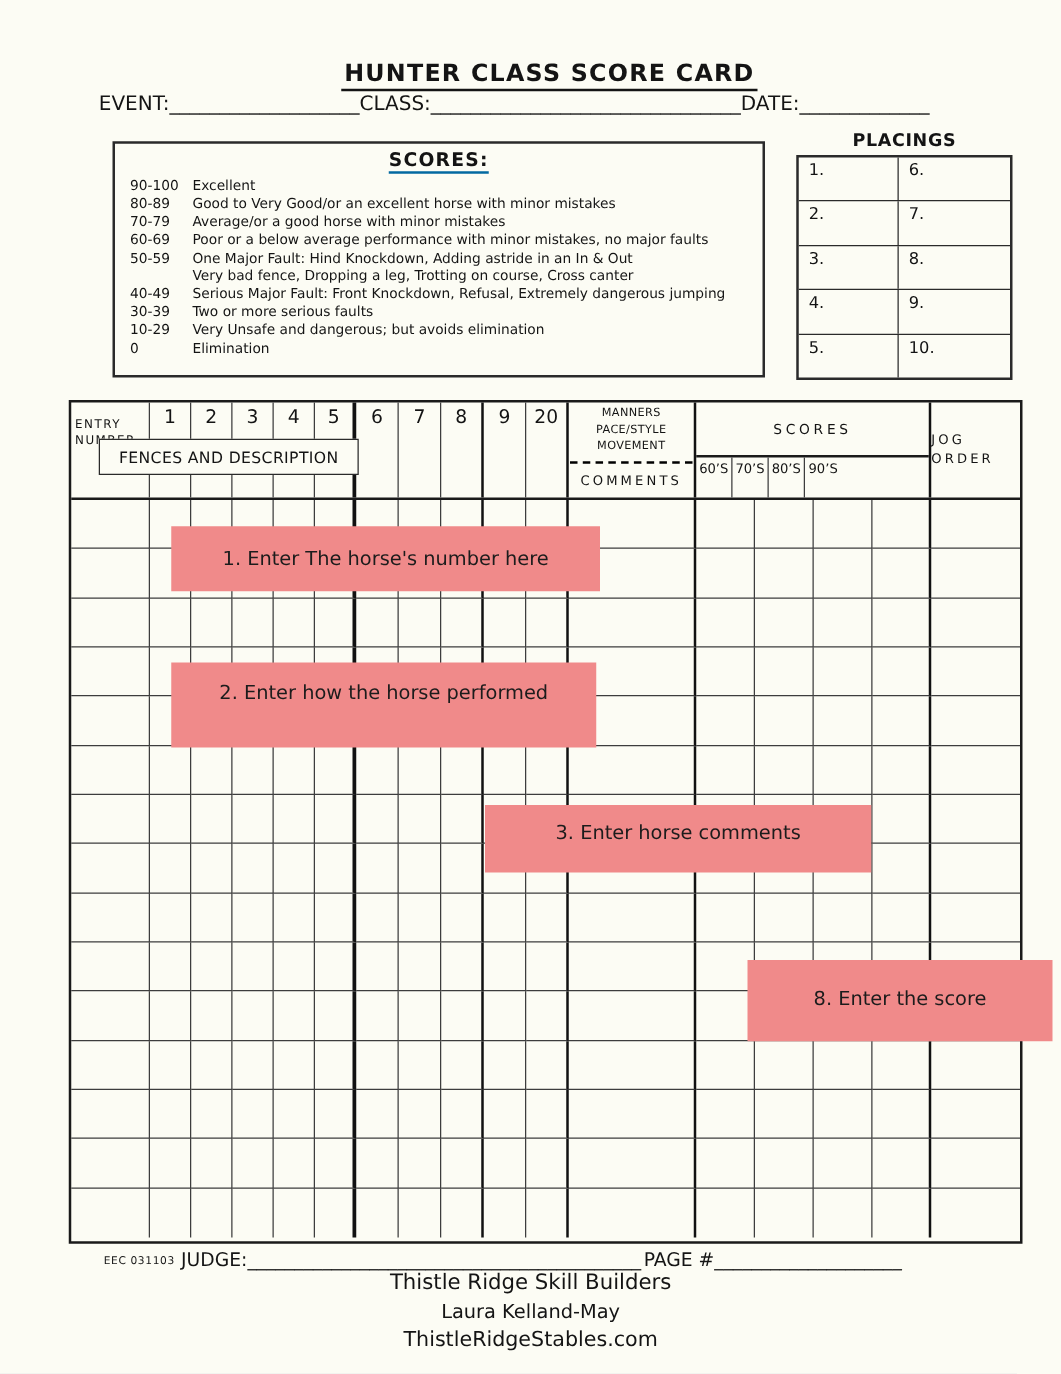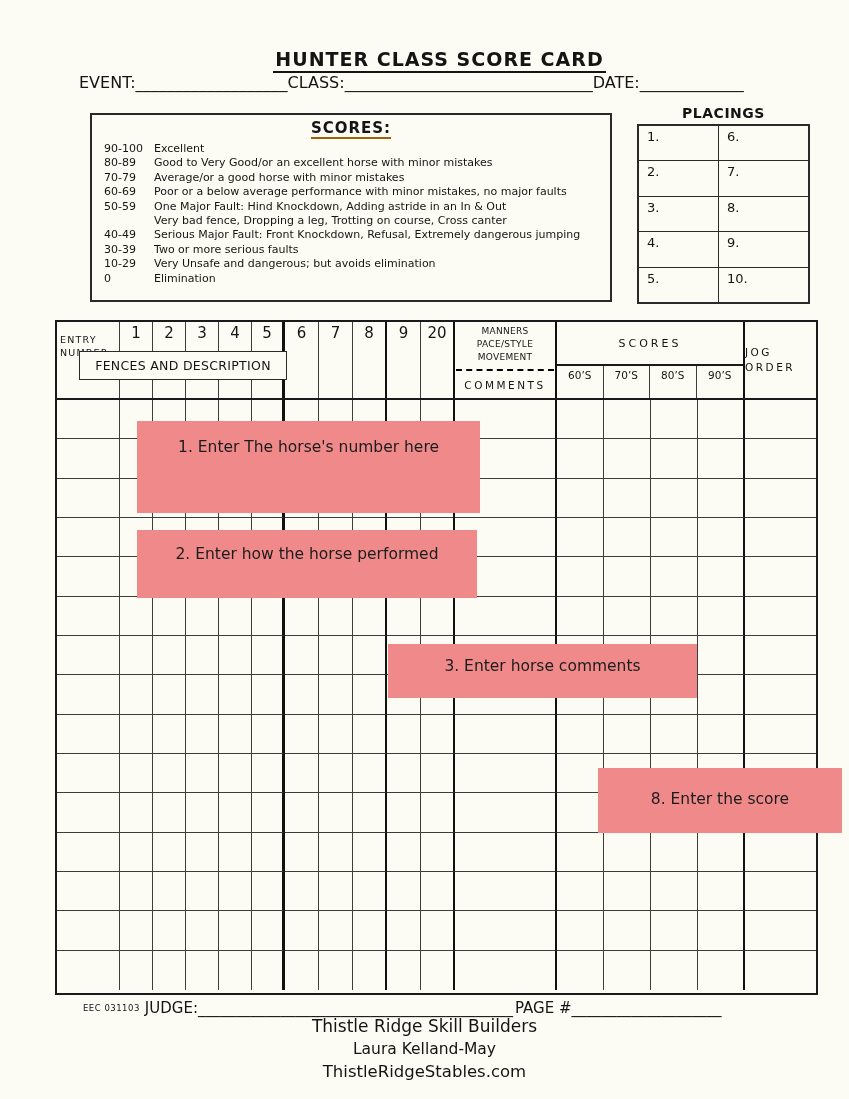--- a/index.html
+++ b/index.html
@@ -21,21 +21,21 @@
     position:absolute;top:73px;left:79px;font-size:16px;white-space:nowrap;
   }
   
   .scores-box{
     position:absolute;left:90px;top:113px;width:522px;height:189px;
     border:2px solid #2a2a2a;box-sizing:border-box;
   }
   .sb-title{text-align:center;margin-top:3px;}
   .sb-title span{
     display:inline-block;font-size:15px;font-weight:bold;letter-spacing:1px;
-    border-bottom:2px solid #a16207;
+    border-bottom:2px solid #0369a1;
   }
   .sb-rows{margin-top:3px;}
   .score-line{font-size:11px;line-height:14.4px;padding-left:12px;white-space:nowrap;}
   .score-line .rng{display:inline-block;width:50px;}
   
   .pl-title{
     position:absolute;left:637px;top:105px;width:173px;text-align:center;
     font-size:14px;font-weight:bold;letter-spacing:0.5px;
   }
   .pl-table{
@@ -75,38 +75,38 @@
   .jump-h{text-align:center;font-size:15px;padding-top:2px;}
   .manners{display:flex;flex-direction:column;font-size:9px;}
   .m-top{flex:0 0 44px;text-align:center;padding-top:3px;line-height:13px;letter-spacing:0.3px;}
   .dash{border-top:2.5px dashed #000;margin:0 1px;}
   .m-com{flex:1;display:flex;align-items:center;justify-content:center;
          font-size:10.5px;letter-spacing:2.5px;}
   .scores-group{display:flex;flex-direction:column;}
   .sg-title{flex:0 0 44px;display:flex;align-items:center;justify-content:center;
             font-size:11px;letter-spacing:3px;border-bottom:2px solid #1a1a1a;box-sizing:border-box;}
   .sg-sub{flex:1;display:flex;}
-  .sg-cell{width:47px;box-sizing:border-box;border-right:1px solid #3d3d3d;
+  .sg-cell{width:29px;box-sizing:border-box;border-right:1px solid #3d3d3d;
            display:flex;align-items:flex-start;justify-content:center;
            font-size:10.5px;padding-top:3px;}
   .sg-cell:last-child{border-right:none;}
   .jog{display:flex;flex-direction:column;align-items:flex-start;justify-content:center;
        font-size:10.5px;letter-spacing:2.5px;line-height:15px;}
   .fences-overlay{
     position:absolute;left:22px;top:29px;width:208px;height:29px;z-index:2;
     background:#fcfcf4;border:1.5px solid #2a2a2a;box-sizing:border-box;
     display:flex;align-items:center;justify-content:center;
     font-size:12.5px;letter-spacing:0.3px;white-space:nowrap;
   }
   
   .callout{
     position:absolute;z-index:3;background:#f08a8a;
     font-size:15.5px;text-align:center;box-sizing:border-box;color:#1c1c1c;
   }
-  .callout-1{left:137px;top:421px;width:343px;height:92px;padding-top:17px;}
+  .callout-1{left:137px;top:421px;width:343px;height:52px;padding-top:17px;}
   .callout-2{left:137px;top:530px;width:340px;height:68px;padding-top:15px;}
   .callout-3{left:388px;top:644px;width:309px;height:54px;padding-top:13px;}
   .callout-4{left:598px;top:768px;width:244px;height:65px;padding-top:22px;}
   
   .judge-line{
     position:absolute;left:83px;top:999px;font-size:15px;white-space:nowrap;
   }
   .judge-line .eec{font-size:8.5px;letter-spacing:0.5px;margin-right:5px;vertical-align:2px;}
   .judge-line .pg{margin-left:2px;}
   .footer{position:absolute;top:1015px;left:0;right:0;text-align:center;}

